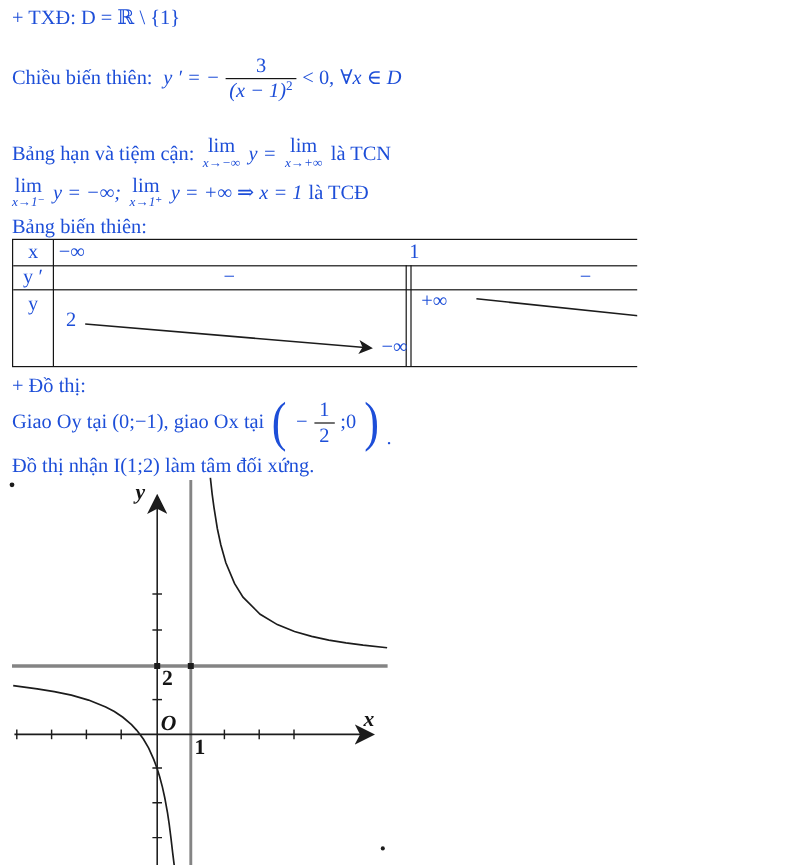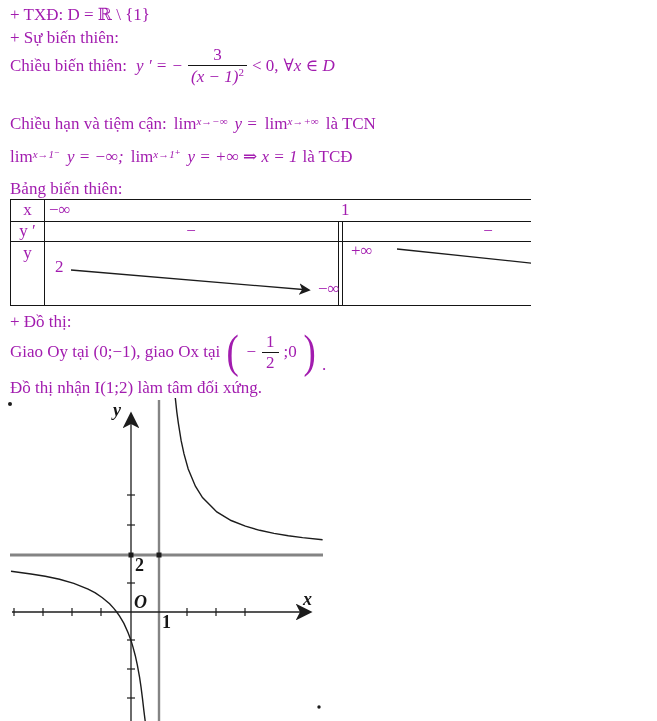--- a/index.html
+++ b/index.html
@@ -4,36 +4,36 @@
 <style>
   * { box-sizing: border-box; }
   html,body { margin:0; padding:0; background:#ffffff; }
   #page {
     position: relative;
     width: 531px;
     height: 721px;
     background: #ffffff;
     font-family: "Liberation Serif", "DejaVu Serif", serif;
     font-size: 17px;
-    color: #a21caf;
+    color: #1d4ed8;
     overflow: hidden;
   }
   .line { position: absolute; left: 10px; white-space: nowrap; line-height: 1.25; }
   .row  { display: flex; align-items: center; gap: 5px; }
   .it   { font-style: italic; }
   .gap-l { margin-left: 4px; }
 
   
   .frac { display: inline-flex; flex-direction: column; align-items: center; line-height: 1.15; }
   .frac .num { padding: 0 10px; }
   .frac .den { border-top: 1.2px solid #151515; padding: 0 3px; text-align: right; }
   .sup { font-size: 11px; vertical-align: 6px; }
 
   
-  .lim { display: inline-flex; flex-direction: row; align-items: flex-start; line-height: 1; margin: 0 2px; }
+  .lim { display: inline-flex; flex-direction: column; align-items: center; line-height: 1; margin: 0 2px; }
   .lim .word { line-height: 1; }
   .lim .sub  { font-size: 11px; line-height: 1; margin-top: 1px; }
 
   
   .bigp { font-size: 46px; font-weight: 400; line-height: 0.78; transform: scaleX(.8); }
   .end-dot { align-self: flex-end; line-height: 1; }
 
   
   #bbt {
     position: absolute; left: 10px; top: 199px;
@@ -54,38 +54,35 @@
 </style>
 </head>
 <body>
 
 <div id="page">
 
   <div class="line" style="top:4px">
     <span>+ TXĐ: D = ℝ \ {1}</span>
   </div>
 
-  <div class="line" style="top:27px">
-    <span>+ Sự biến thiên:</span>
-  </div>
 
   <div class="line row" style="top:45px">
     <span>Chiều biến thiên:</span>
     <span class="it gap-l">y ′ = −</span>
     <span class="frac">
       <span class="num">3</span>
       <span class="den it"><span>(x − 1)</span><span class="sup" style="font-style:normal">2</span></span>
     </span>
     <span>&lt; 0,</span>
     <span class="it">∀x ∈ D</span>
   </div>
 
 
   <div class="line row" style="top:113px">
-    <span>Chiều hạn và tiệm cận:</span>
+    <span>Bảng hạn và tiệm cận:</span>
     <span class="lim gap-l">
       <span class="word">lim</span>
       <span class="sub it">x→−∞</span>
     </span>
     <span class="it">y =</span>
     <span class="lim">
       <span class="word">lim</span>
       <span class="sub it">x→+∞</span>
     </span>
     <span>là TCN</span>

